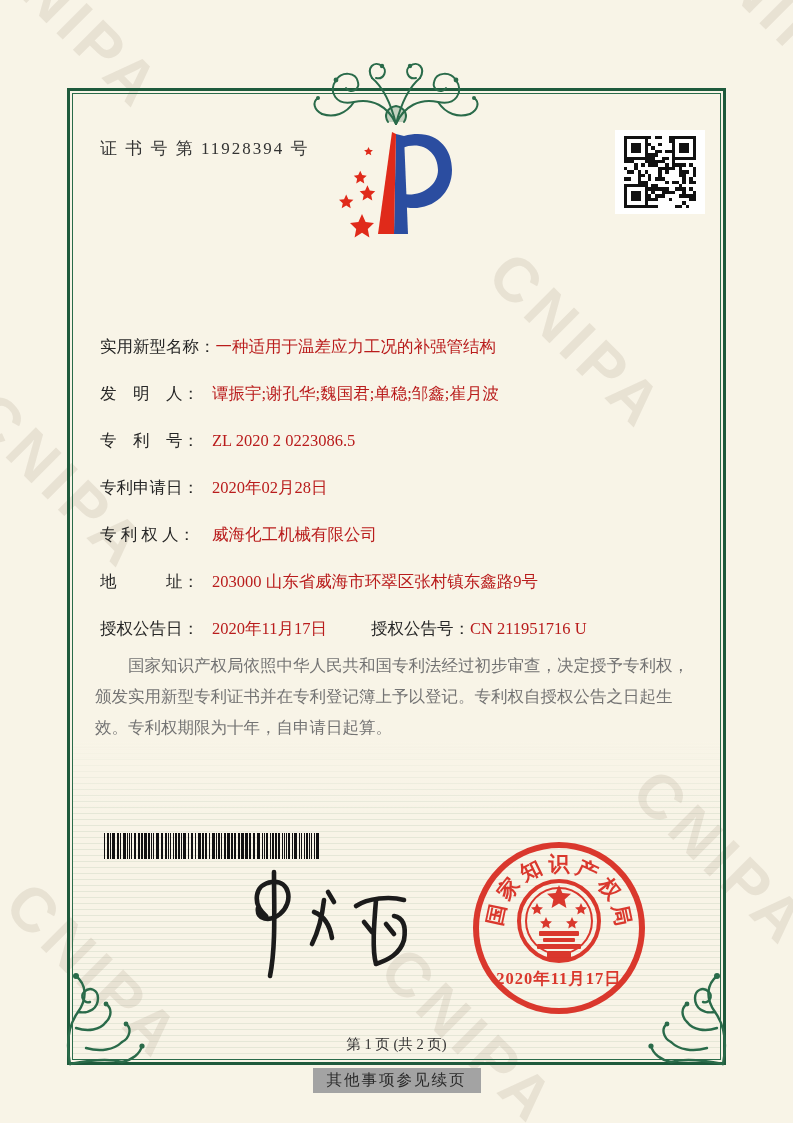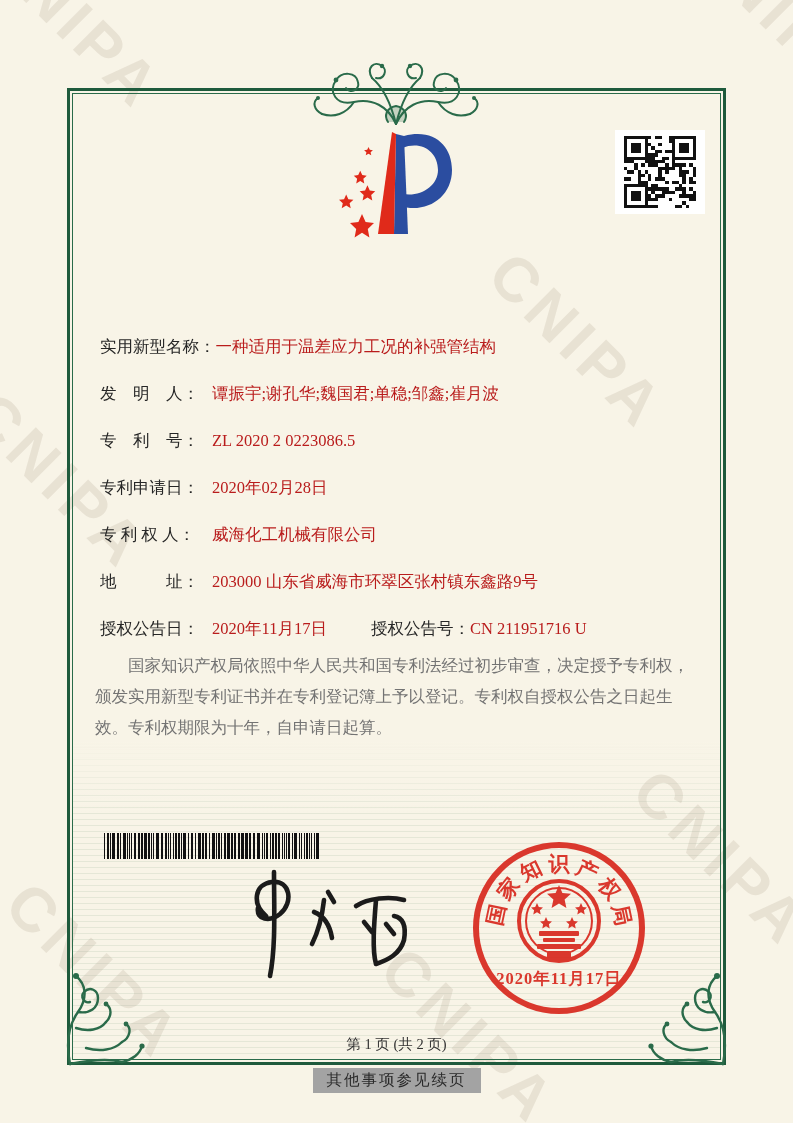--- a/index.html
+++ b/index.html
@@ -179,20 +179,21 @@
         <circle cx="20" cy="8" r="3"></circle>
           <circle cx="50" cy="36" r="2.4"></circle>
         <circle cx="70" cy="56" r="2.4"></circle>
           <circle cx="86" cy="78" r="2.6"></circle>
       </g>
     </g>
   </svg>
 
   <div class="content">
 
+    <div class="cert-number">证 书 号 第 11928394 号</div>
 
     <svg class="logo" width="136" height="116" viewBox="0 0 136 116">
       <path d="M74,10 C104,2 122,20 122,44 C122,72 96,88 70,80 L66,66 C86,74 108,62 108,44 C108,26 92,14 72,22 Z" fill="#2b4da0"></path>
       <polygon points="66,8 74,10 78,108 64,108" fill="#2b4da0"></polygon>
       <polygon points="62,6 66,8 64,108 48,108" fill="#e02a1a"></polygon>
       <g fill="#e02a1a">
         <polygon points="40,26 42.4,31.4 48,32 43.8,35.8 45,41.4 40,38.4 35,41.4 36.2,35.8 32,32 37.6,31.4" transform="scale(0.55) translate(30,12)"></polygon>
         <polygon points="30,44 32.8,50.2 39,51 34.3,55.4 35.6,61.8 30,58.4 24.4,61.8 25.7,55.4 21,51 27.2,50.2" transform="scale(0.72) translate(12,18)"></polygon>
         <polygon points="40,62 43,68.8 50,69.6 44.8,74.6 46.2,81.6 40,77.8 33.8,81.6 35.2,74.6 30,69.6 37,68.8" transform="scale(0.78) translate(8,14)"></polygon>
         <polygon points="18,70 20.4,75.4 26,76 21.8,79.8 23,85.4 18,82.4 13,85.4 14.2,79.8 10,76 15.6,75.4" transform="scale(0.9) translate(0,6)"></polygon>

